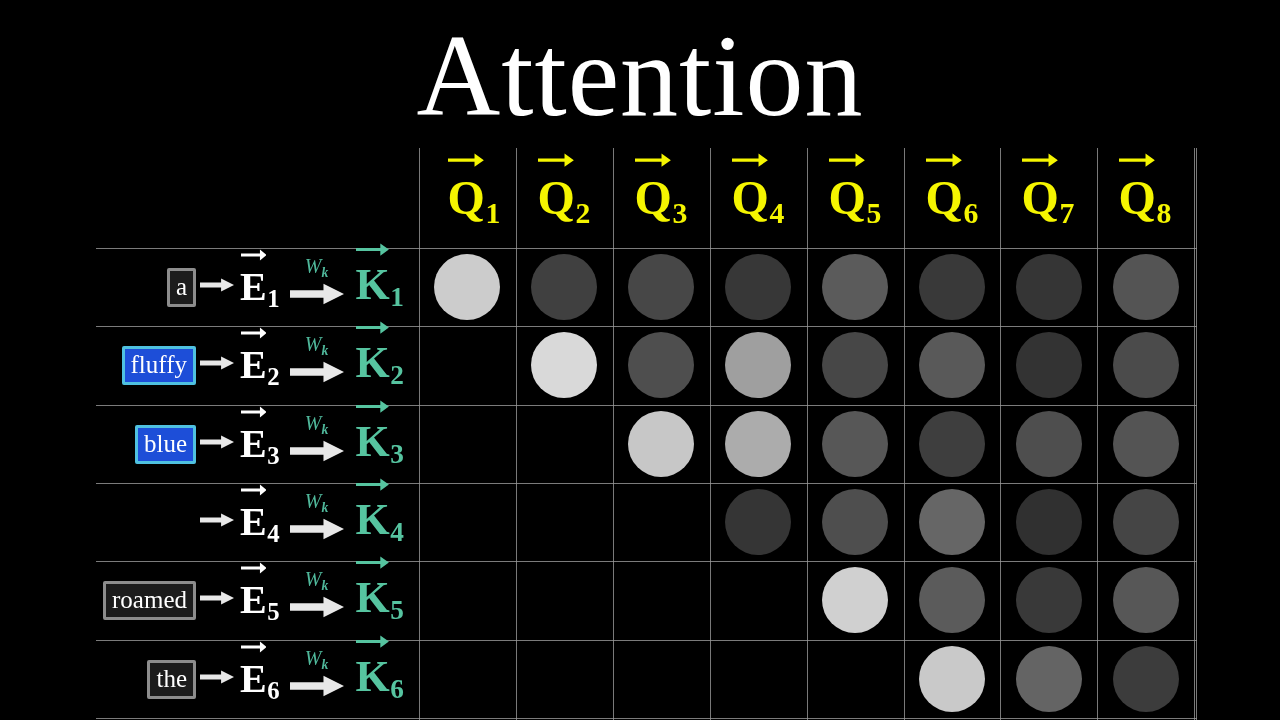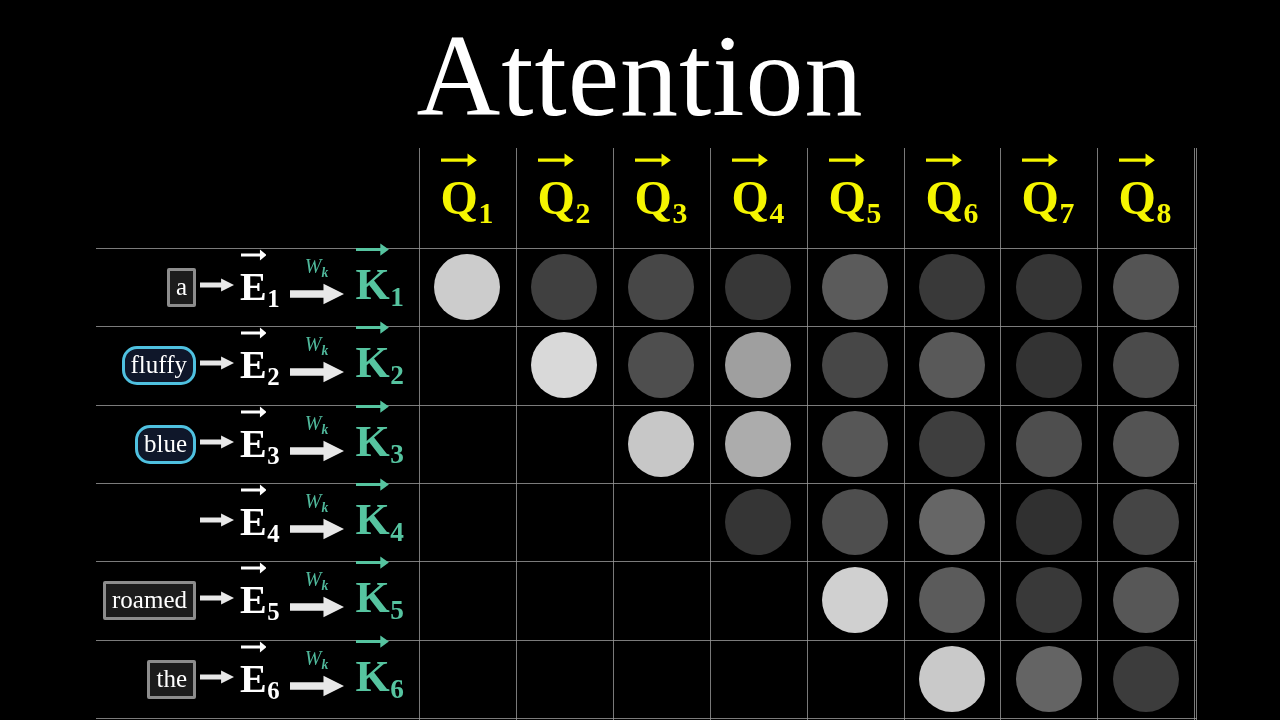--- a/index.html
+++ b/index.html
@@ -126,22 +126,21 @@
     line-height: 1;
     padding: 3px 6px 5px 6px;
     border: 3px solid #8d8d8d;
     background: #1c1c1c;
     color: #ffffff;
     border-radius: 2px;
     white-space: nowrap;
   }
   .wordbox.blue {
     border-color: #4fc1e0;
-    background: #0f172a;
-    border-radius: 15px;
+    background: #1d4ed8;
   }
   .wordbox.brown {
     border-color: #8b7162;
     background: #241b16;
   }
 
   .plainarrow {
     display: inline-block;
     width: 34px;
     height: 22px;
@@ -217,21 +216,21 @@
   <div id="hlines">
       <div class="hline" style="top: 248px;"></div>
       <div class="hline" style="top: 326px;"></div>
       <div class="hline" style="top: 405px;"></div>
       <div class="hline" style="top: 483px;"></div>
       <div class="hline" style="top: 561px;"></div>
       <div class="hline" style="top: 640px;"></div>
       <div class="hline" style="top: 718px;"></div>
     </div>
   <div id="headers">
-      <div class="qhead" style="left: 419px;">
+      <div class="qhead" style="left: 419px; padding-left: 7px;">
         <span class="vecsym"><span class="base">Q<svg class="arrow" viewBox="0 0 100 26" preserveAspectRatio="none">
               <path d="M0,10 L74,10 L74,1 L100,13 L74,25 L74,16 L0,16 Z" fill="#f5f500"></path>
             </svg></span><span class="sub">1</span></span>
       </div>
       <div class="qhead" style="left: 516px;">
         <span class="vecsym"><span class="base">Q<svg class="arrow" viewBox="0 0 100 26" preserveAspectRatio="none">
               <path d="M0,10 L74,10 L74,1 L100,13 L74,25 L74,16 L0,16 Z" fill="#f5f500"></path>
             </svg></span><span class="sub">2</span></span>
       </div>
       <div class="qhead" style="left: 613px; text-align: right;">

